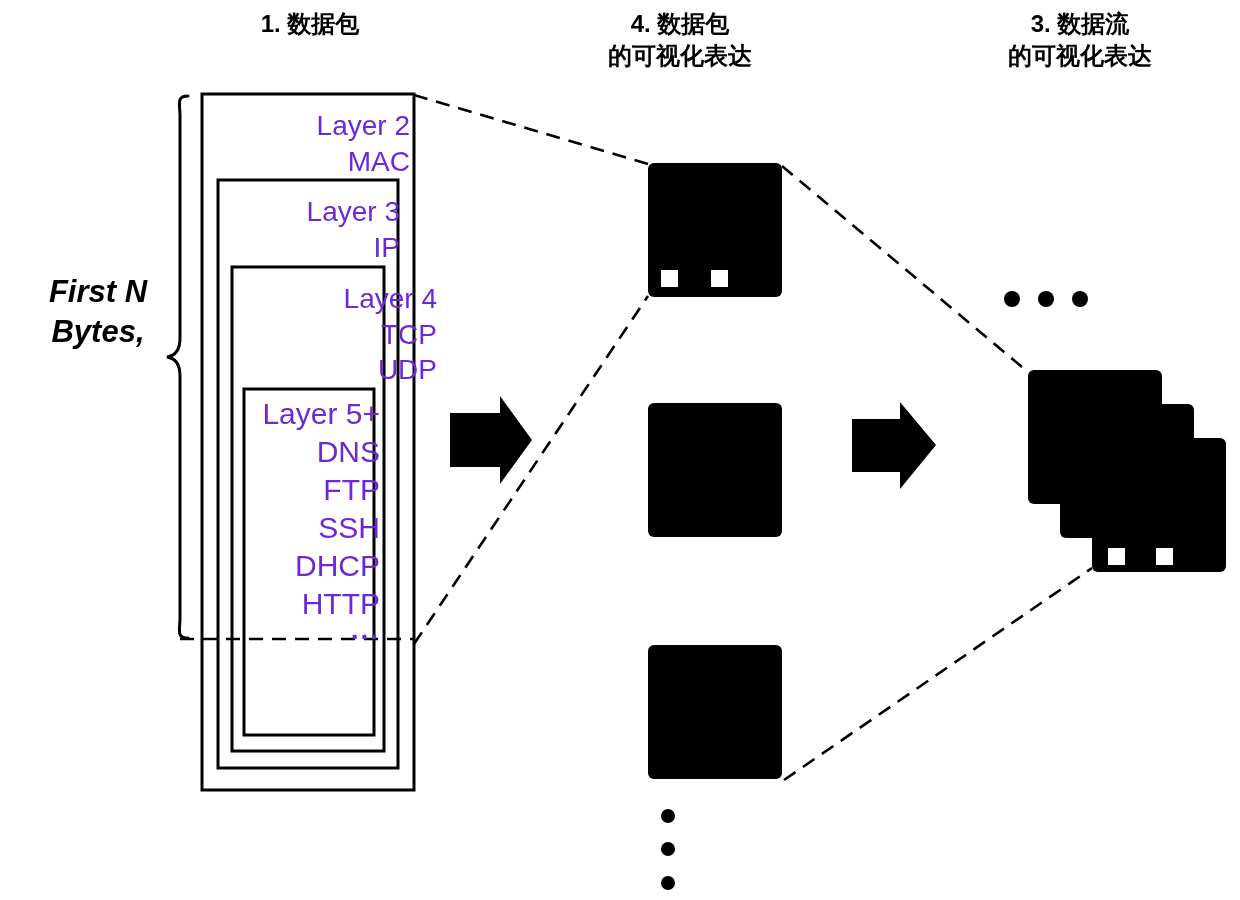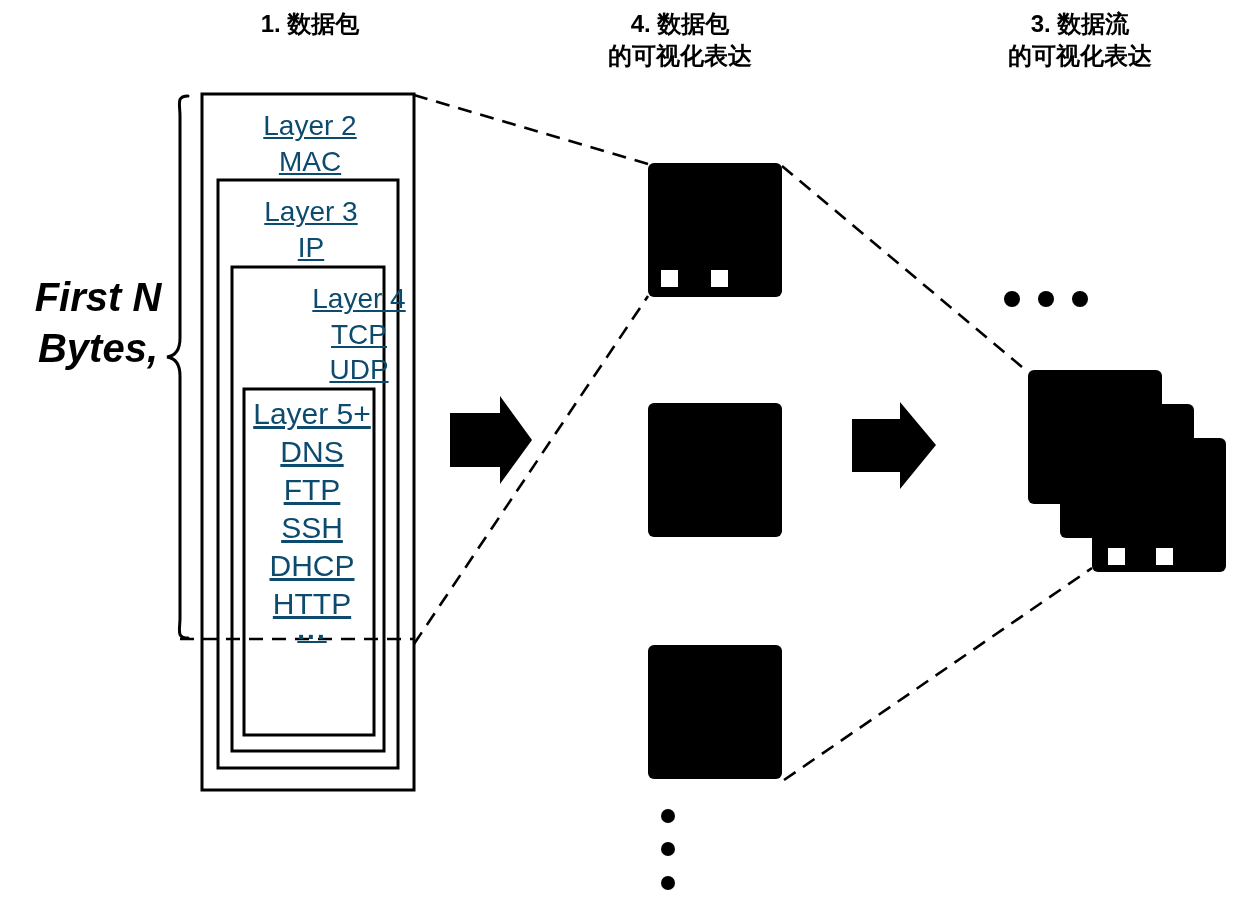--- a/index.html
+++ b/index.html
@@ -43,37 +43,36 @@
   #title-1 { left: 150px; top: 8px; width: 320px; }
   #title-2 { left: 520px; top: 8px; width: 320px; }
   #title-3 { left: 920px; top: 8px; width: 320px; text-align: center; }
 
   .side-label {
     position: absolute;
     text-align: center;
     font-family: "Liberation Sans", sans-serif;
     font-style: italic;
     font-weight: 700;
-    font-size: 40px;
+    font-size: 31px;
     line-height: 1.28;
     color: #000;
     white-space: pre-line;
   }
   #label-bytes { left: 8px; top: 272px; width: 180px; }
   #label-packets { left: 8px; top: 404px; width: 180px; }
 
   .layer-text {
     position: absolute;
-    text-align: center;
+    text-align: right;
     font-family: "Liberation Sans", sans-serif;
     font-size: 28px;
     line-height: 1.27;
-    color: #0c4a6e;
+    color: #6d28d9;
     white-space: pre-line;
-    text-decoration: underline;
   }
   #layer2-text { left: 210px; top: 108px; width: 200px; }
   #layer3-text { left: 222px; top: 194px; width: 178px; }
   #layer4-text { left: 234px; top: 281px; width: 156px; margin-left: 47px; }
   #layer5-text { left: 244px; top: 395px; width: 136px; font-size: 30px; }
   #layer5-dots { left: 244px; top: 612px; width: 136px; font-size: 28px; font-weight: 700; letter-spacing: 2px; }
 </style>
 </head>
 <body>
 

